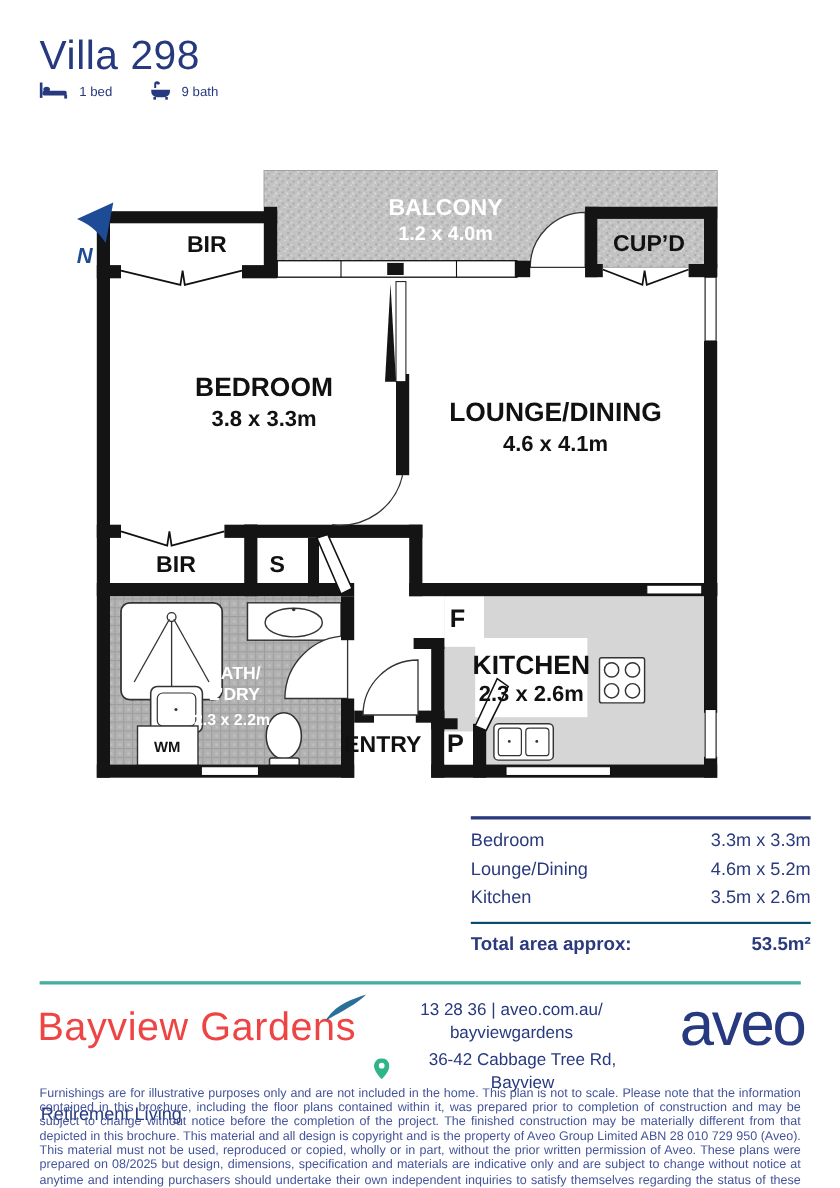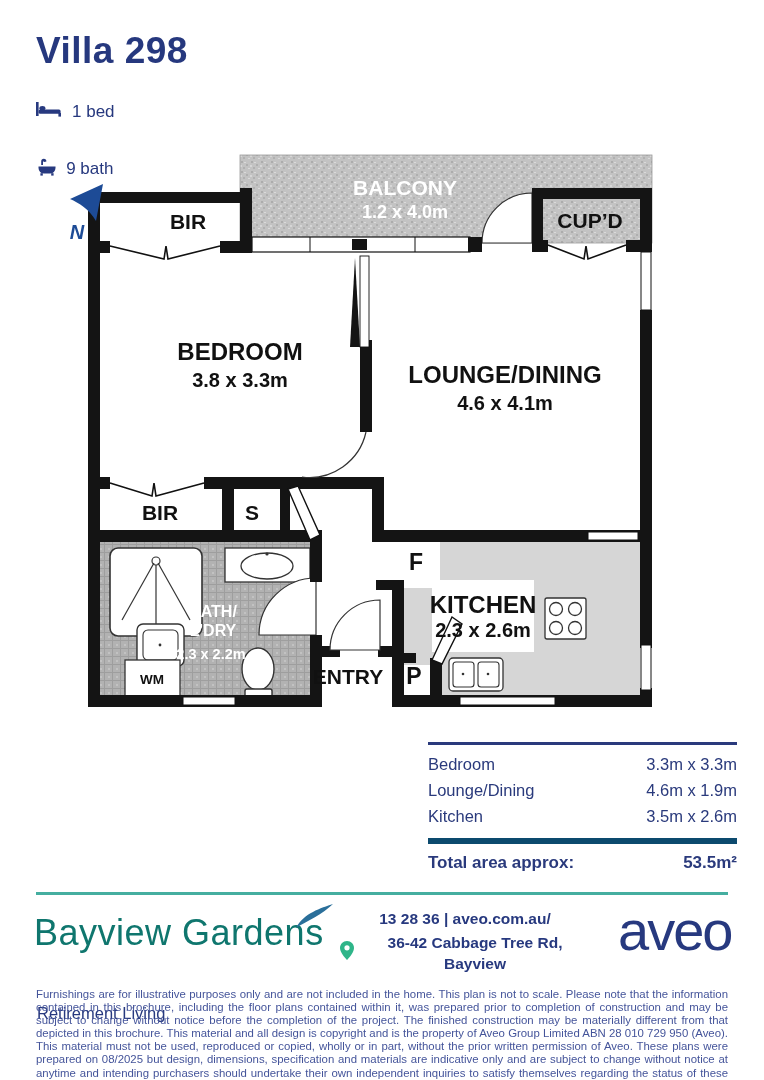--- a/index.html
+++ b/index.html
@@ -1,40 +1,40 @@
 <!DOCTYPE html>
 <html><head>
 <meta charset="utf-8">
 <style>
   html,body{margin:0;padding:0;background:#fff;}
   #page{position:relative;width:764px;height:1080px;background:#fff;overflow:hidden;
         font-family:"Liberation Sans",sans-serif;}
   
-  .title{position:absolute;left:36px;top:30px;font-size:37px;color:#26387E;letter-spacing:.5px;font-weight:bold;}
-  .facts{position:absolute;left:36px;top:100px;display:flex;align-items:center;gap:34px;
-         color:#26387E;font-size:17px;flex-direction:column;}
+  .title{position:absolute;left:36px;top:30px;font-size:37px;color:#26387E;letter-spacing:.5px;}
+  .facts{position:absolute;left:36px;top:72px;display:flex;align-items:center;gap:34px;
+         color:#26387E;font-size:12px;}
   .fact{display:flex;align-items:center;gap:9px;}
   
   .plan{position:absolute;left:40px;top:140px;width:640px;height:580px;}
   svg text{font-family:"Liberation Sans",sans-serif;}
   .rm{font-weight:bold;fill:#111;text-anchor:middle;}
   .rmw{font-weight:bold;fill:#fff;text-anchor:middle;}
   
   .area-table{position:absolute;left:428px;top:742px;width:309px;color:#2A3A7C;}
   .tbl-rows{border-top:3px solid #2A3A7C;padding:6px 0 4px 0;}
   .trow{display:flex;justify-content:space-between;font-size:16.5px;padding:3.5px 0;}
-  .ttotal{display:flex;justify-content:space-between;border-top:6px solid #0c4a6e;
+  .ttotal{display:flex;justify-content:space-between;border-top:2px solid #0c4a6e;
           margin-top:5px;padding-top:9px;font-size:17px;font-weight:bold;}
   
   .divider{position:absolute;left:36px;top:892px;width:692px;height:3px;background:#45AEA0;}
-  .brand{position:absolute;left:34px;top:912px;color:#0f766e;font-size:36px;letter-spacing:.5px;}
+  .brand{position:absolute;left:34px;top:912px;color:#ef4444;font-size:36px;letter-spacing:.5px;}
   .brand-leaf{position:absolute;left:295px;top:903px;}
   .tagline{position:absolute;left:37px;top:958px;color:#27397F;font-size:16.5px;margin-top:46px;}
   .contact{position:absolute;left:340px;top:908px;width:250px;text-align:center;
-           color:#27397F;font-weight:bold;font-size:15.5px;line-height:21px;}
+           color:#27397F;font-weight:normal;font-size:15.5px;line-height:21px;}
   .addr{display:flex;align-items:center;justify-content:flex-start;gap:6px;margin-top:3px;}
   .logo{position:absolute;left:618px;top:898px;color:#27397F;font-weight:normal;
         font-size:56px;letter-spacing:-2px;}
   .disclaimer{position:absolute;left:36px;top:988px;width:692px;color:#44549A;
               font-size:11.4px;line-height:13.1px;text-align:justify;}
 </style>
 </head>
 <body>
 
 <div id="page">
@@ -233,21 +233,21 @@
   </svg>
 
   <div class="area-table">
     <div class="tbl-rows">
       <div class="trow">
         <span>Bedroom</span>
         <span>3.3m x 3.3m</span>
       </div>
       <div class="trow">
         <span>Lounge/Dining</span>
-        <span>4.6m x 1.9m</span>
+        <span>4.6m x 5.2m</span>
       </div>
       <div class="trow">
         <span>Kitchen</span>
         <span>3.5m x 2.6m</span>
       </div>
     </div>
     <div class="ttotal">
       <span>Total area approx:</span>
       <span>53.5m²</span>
     </div>
@@ -258,20 +258,21 @@
   <div class="brand">Bayview Gardens</div>
   <span class="brand-leaf">
     <svg width="40" height="26" viewBox="0 0 40 26">
       <path d="M1,25 C12,18 28,11 38,1 C26,5 9,10 1,25 Z" fill="#2A6F9A"></path>
     </svg>
   </span>
   <div class="tagline">Retirement Living</div>
 
   <div class="contact">
     <div>13 28 36 | aveo.com.au/</div>
+    <div>bayviewgardens</div>
     <div class="addr">
       <span>
         <svg width="14" height="19" viewBox="0 0 14 19">
           <path d="M7,0 C3.1,0 0,3.1 0,7 C0,12.2 7,19 7,19 C7,19 14,12.2 14,7 C14,3.1 10.9,0 7,0 Z" fill="#2FB589"></path>
           <circle cx="7" cy="6.8" r="2.6" fill="#fff"></circle>
         </svg>
       </span>
       <span>36-42 Cabbage Tree Rd, Bayview</span>
     </div>
   </div>

